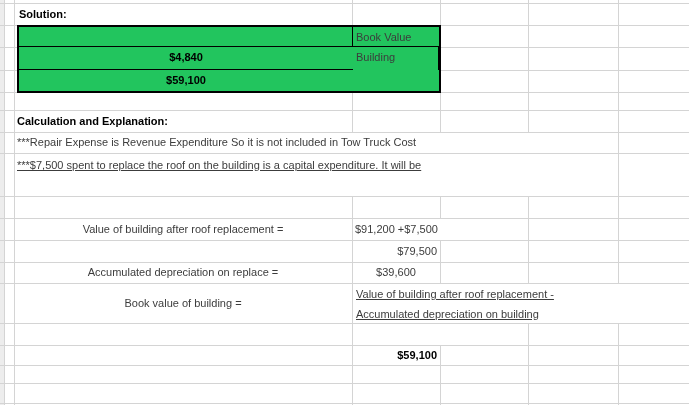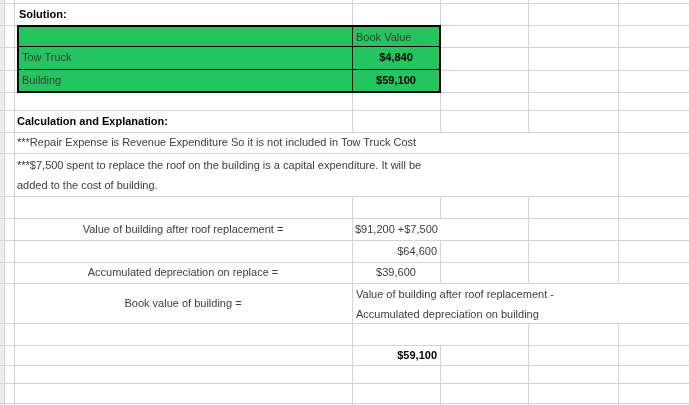--- a/index.html
+++ b/index.html
@@ -27,21 +27,21 @@
     display:grid;grid-template-columns:334px 1fr;grid-template-rows:20px 23px 1fr;
     background:#22c55e;
   }
   #solution-table .cell{
     box-sizing:border-box;line-height:20px;padding:0 3px;overflow:hidden;white-space:nowrap;
   }
   #solution-table .c1{border-right:1px solid #000;}
   #solution-table .r1,#solution-table .r2{border-bottom:1px solid #000;}
   #solution-table .val{font-weight:bold;color:#000;text-align:center;}
   #solution-table .r2.cell,#solution-table .r3.cell{line-height:21px;}
-  .twoline{line-height:20px;}
+  .twoline{line-height:20px;text-decoration:underline;}
   .flexcenter{display:flex;flex-direction:column;justify-content:center;}
 </style>
 </head>
 <body>
 
 <div id="sheet">
 
   <div class="strip"></div>
 
   <div class="hl" style="top:3px"></div>
@@ -76,38 +76,36 @@
   <div class="vl" style="left:528px;top:196px;height:87px"></div>
   <div class="vl" style="left:528px;top:323px;height:82px"></div>
   <div class="vl" style="left:618px;top:0;height:283px"></div>
   <div class="vl" style="left:618px;top:323px;height:82px"></div>
 
   <div class="txt heading" style="left:19px;top:3px;height:22px;line-height:22px">Solution:</div>
 
   <div id="solution-table">
     <div class="cell c1 r1"></div>
     <div class="cell r1">Book Value</div>
-    <div class="cell c1 r2">Tow Truck</div>
     <div class="cell r2 val">$4,840</div>
     <div class="cell c1 r3">Building</div>
     <div class="cell r3 val">$59,100</div>
   </div>
 
   <div class="txt heading" style="left:17px;top:110px;height:22px;line-height:22px">Calculation and Explanation:</div>
 
   <div class="txt" style="left:17px;top:132px;height:21px;line-height:21px">***Repair Expense is Revenue Expenditure So it is not included in Tow Truck Cost</div>
   <div class="txt twoline" style="left:17px;top:155px">
     <div>***$7,500 spent to replace the roof on the building is a capital expenditure. It will be</div>
-    <div>added to the cost of building.</div>
   </div>
 
   <div class="txt center" style="left:14px;top:218px;width:338px;height:22px;line-height:22px">Value of building after roof replacement =</div>
   <div class="txt" style="left:355px;top:218px;height:22px;line-height:22px">$91,200 +$7,500</div>
 
-  <div class="txt right" style="left:352px;top:240px;width:85px;height:22px;line-height:22px">$64,600</div>
+  <div class="txt right" style="left:352px;top:240px;width:85px;height:22px;line-height:22px">$79,500</div>
 
   <div class="txt center" style="left:14px;top:262px;width:338px;height:21px;line-height:21px">Accumulated depreciation on replace =</div>
   <div class="txt center" style="left:352px;top:262px;width:88px;height:21px;line-height:21px">$39,600</div>
 
   <div class="txt center flexcenter" style="left:14px;top:283px;width:338px;height:40px">Book value of building =</div>
   <div class="txt twoline" style="left:356px;top:284px">
     <div>Value of building after roof replacement -</div>
     <div>Accumulated depreciation on building</div>
   </div>
 

